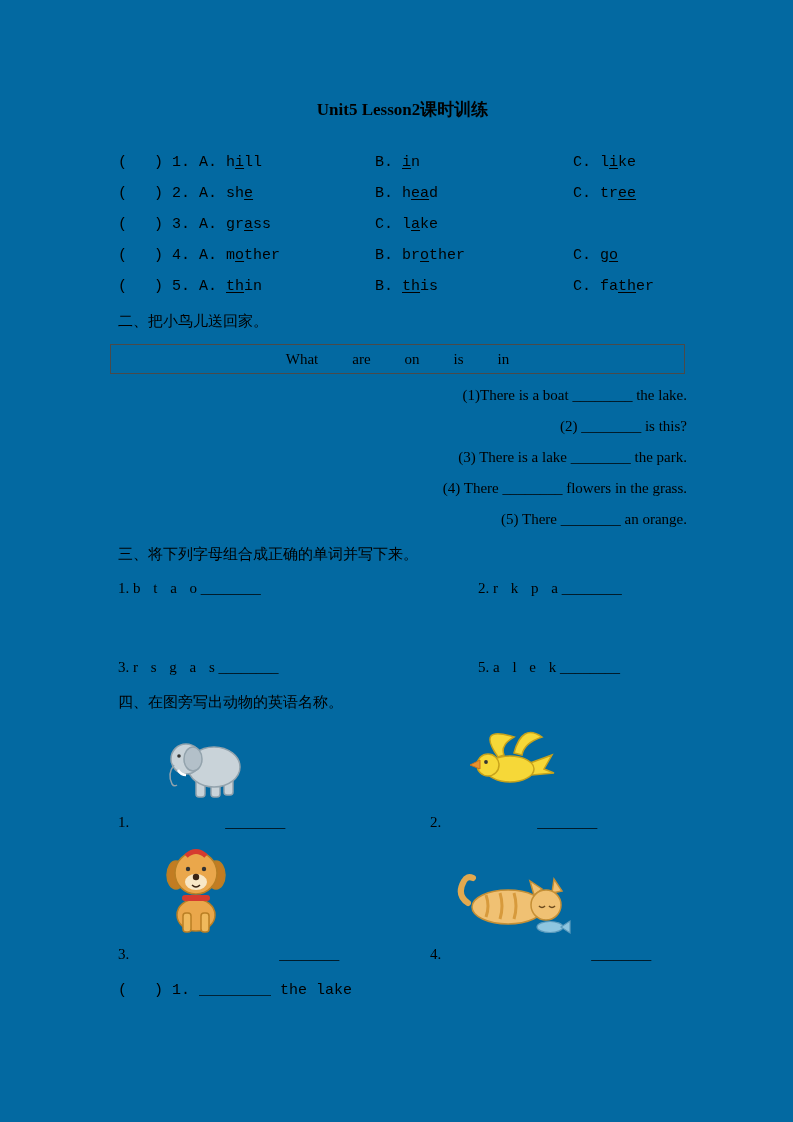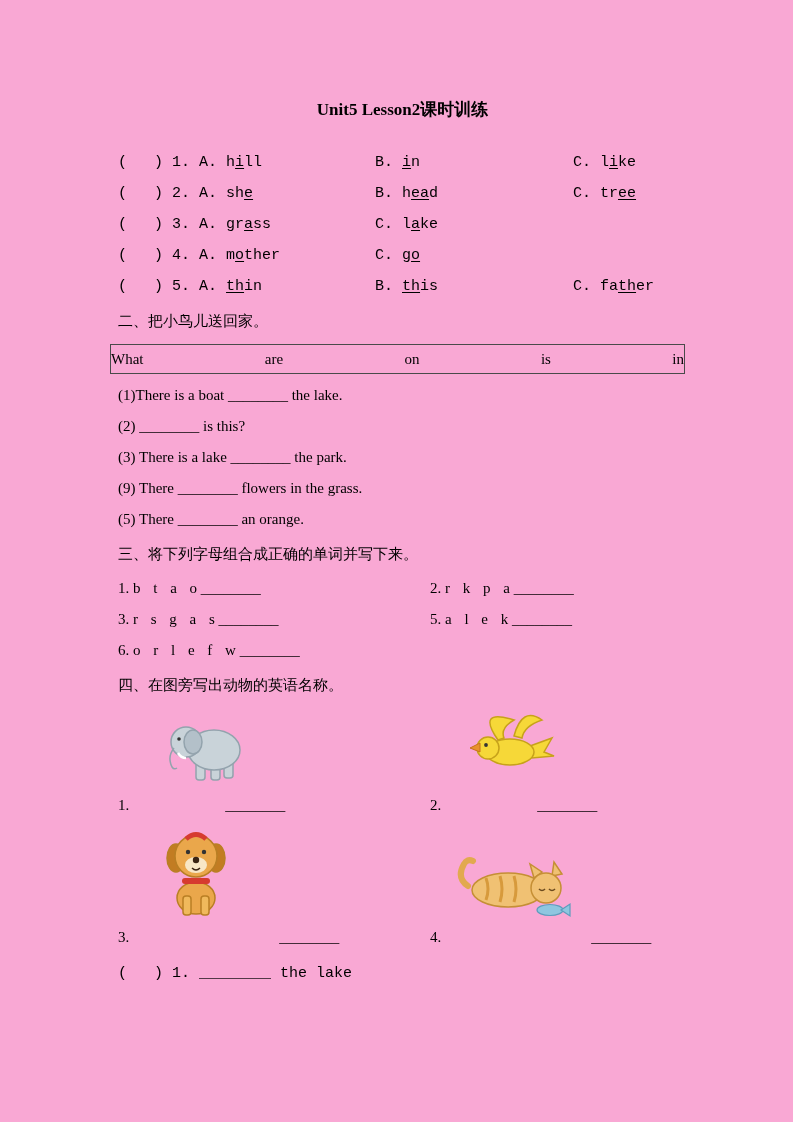--- a/index.html
+++ b/index.html
@@ -1,32 +1,32 @@
 <!DOCTYPE html>
 <html><head>
 <meta charset="utf-8">
 <style>
   html,body{margin:0;padding:0;background:#ffffff;}
   .page{
     width:793px;height:1122px;box-sizing:border-box;
-    padding:98px 106px 0 118px;background:#f9a8d4;color:#000;
+    padding:98px 106px 0 118px;background:#0369a1;color:#000;
     font-family:"Liberation Serif","DejaVu Serif",serif;font-size:15px;
     position:relative;overflow:hidden;
   }
   .title{font-size:17px;font-weight:700;text-align:center;margin:0 0 26px 0;}
   .sec-heading{font-weight:400;margin:6px 0 6px 0;line-height:26px;}
   
   .s1-row{display:grid;grid-template-columns:257px 198px auto;line-height:31px;font-family:Liberation Mono, monospace;}
   .u{text-decoration:underline;text-underline-offset:2px;}
   
   .bank-box{border:1px solid #4a4a4a;height:30px;display:flex;align-items:center;
-    justify-content:space-between;gap:34px;margin:10px 0 6px -8px;width:575px;box-sizing:border-box;}
-  .s2-item{line-height:31px;}
+    justify-content:center;gap:34px;margin:10px 0 6px -8px;width:575px;box-sizing:border-box;}
+  .s2-item{line-height:31px;text-align:right;}
   
-  .s3-grid{display:grid;grid-template-columns:312px auto;}
+  .s3-grid{display:grid;grid-template-columns:312px auto;gap:48px;}
   .s3-item{line-height:31px;}
   .letters{word-spacing:9px;}
   
   .s4-row{display:grid;grid-template-columns:312px auto;align-items:end;}
   .imgcell{display:flex;align-items:flex-end;}
   .pad-a{padding-left:46px;}
   .pad-b{padding-left:30px;}
   .pad-c{padding-left:28px;}
   .pad-d{padding-left:24px;}
   .label-row{display:grid;grid-template-columns:312px auto;line-height:30px;margin:4px 0 6px 0;}
@@ -53,20 +53,21 @@
         <div class="s1-cell">(&nbsp;&nbsp;&nbsp;) 2. A. <span class="word">sh<span class="u">e</span></span></div>
         <div class="s1-cell">B. <span class="word">h<span class="u">ea</span>d</span></div>
         <div class="s1-cell">C. <span class="word">tr<span class="u">ee</span></span></div>
       </div>
       <div class="s1-row">
         <div class="s1-cell">(&nbsp;&nbsp;&nbsp;) 3. A. <span class="word">gr<span class="u">a</span>ss</span></div>
         <div class="s1-cell">C. <span class="word">l<span class="u">a</span>ke</span></div>
       </div>
       <div class="s1-row">
         <div class="s1-cell">(&nbsp;&nbsp;&nbsp;) 4. A. <span class="word">m<span class="u">o</span>ther</span></div>
+        <div class="s1-cell">B. <span class="word">br<span class="u">o</span>ther</span></div>
         <div class="s1-cell">C. <span class="word">g<span class="u">o</span></span></div>
       </div>
       <div class="s1-row">
         <div class="s1-cell">(&nbsp;&nbsp;&nbsp;) 5. A. <span class="word"><span class="u">th</span>in</span></div>
         <div class="s1-cell">B. <span class="word"><span class="u">th</span>is</span></div>
         <div class="s1-cell">C. <span class="word">fa<span class="u">th</span>er</span></div>
       </div>
     </div>
 
   <div class="sec-heading">二、把小鸟儿送回家。</div>
@@ -74,31 +75,30 @@
       <span class="bank-word">What</span>
       <span class="bank-word">are</span>
       <span class="bank-word">on</span>
       <span class="bank-word">is</span>
       <span class="bank-word">in</span>
     </div>
   <div>
       <div class="s2-item">(1)There is a boat ________ the lake.</div>
       <div class="s2-item">(2) ________ is this?</div>
       <div class="s2-item">(3) There is a lake ________ the park.</div>
-      <div class="s2-item">(9) There ________ flowers in the grass.</div>
+      <div class="s2-item">(4) There ________ flowers in the grass.</div>
       <div class="s2-item">(5) There ________ an orange.</div>
     </div>
 
   <div class="sec-heading">三、将下列字母组合成正确的单词并写下来。</div>
   <div class="s3-grid">
       <div class="s3-item">1. <span class="letters">b t a o</span> <span class="blank">________</span></div>
       <div class="s3-item">2. <span class="letters">r k p a</span> <span class="blank">________</span></div>
       <div class="s3-item">3. <span class="letters">r s g a s</span> <span class="blank">________</span></div>
       <div class="s3-item">5. <span class="letters">a l e k</span> <span class="blank">________</span></div>
-      <div class="s3-item">6. <span class="letters">o r l e f w</span> <span class="blank">________</span></div>
     </div>
 
   <div class="sec-heading">四、在图旁写出动物的英语名称。</div>
 
   <div class="s4-row">
     <div class="imgcell pad-a">
       <svg width="80" height="76" viewBox="0 0 80 76">
         <g stroke="#93a3ad" stroke-width="1.5" fill="#c9d3d9">
           <rect x="32" y="50" width="9" height="20" rx="3"></rect>
           <rect x="47" y="52" width="9" height="18" rx="3"></rect>

